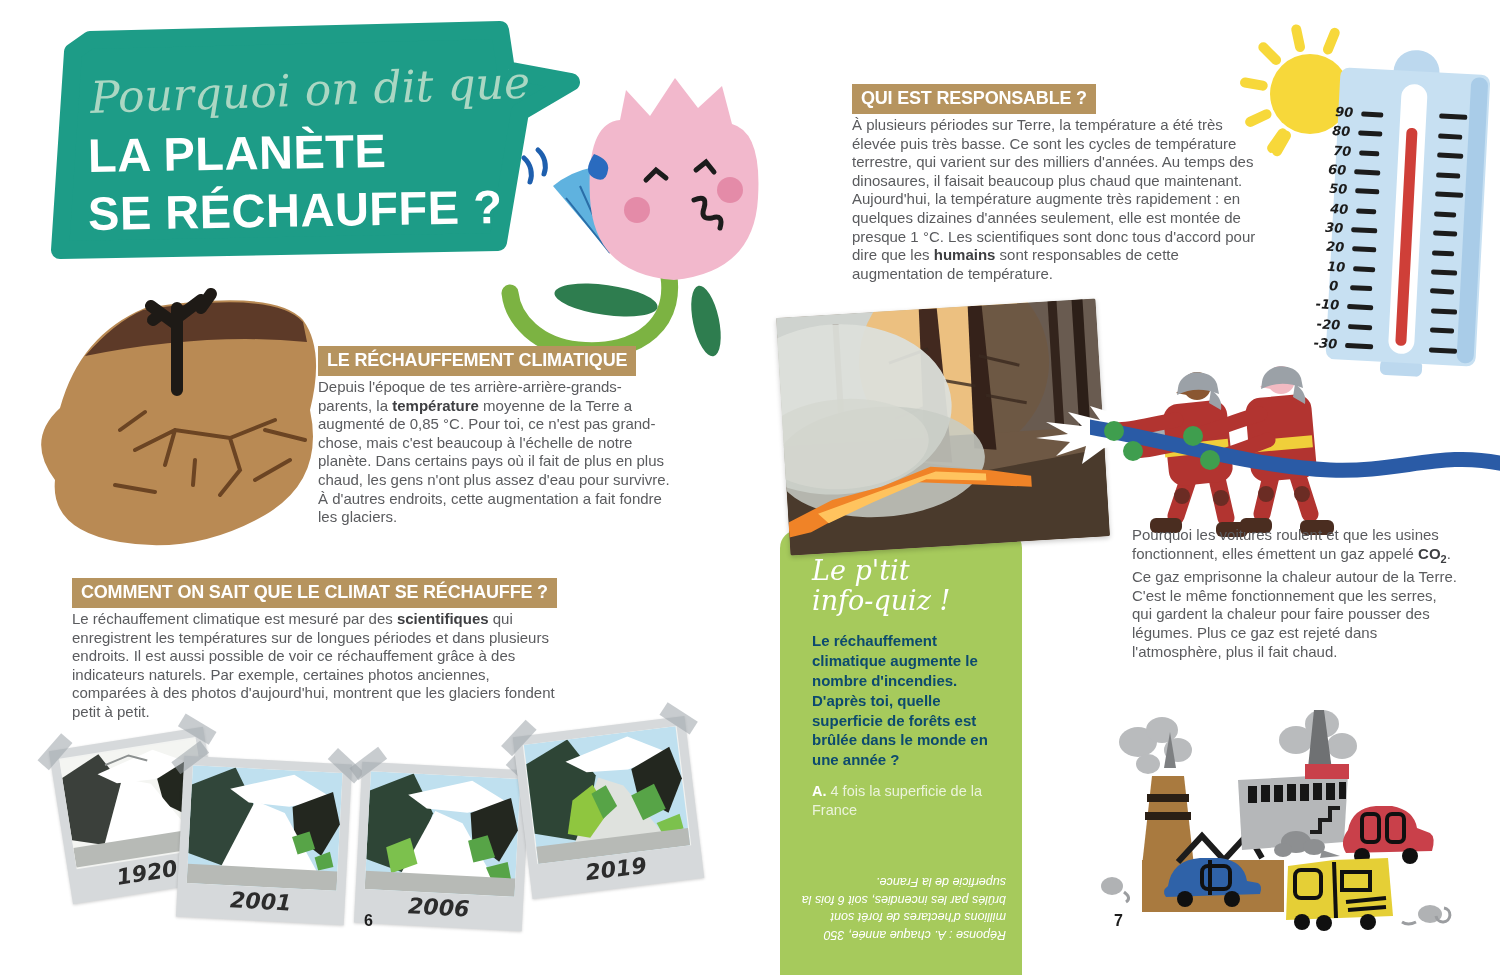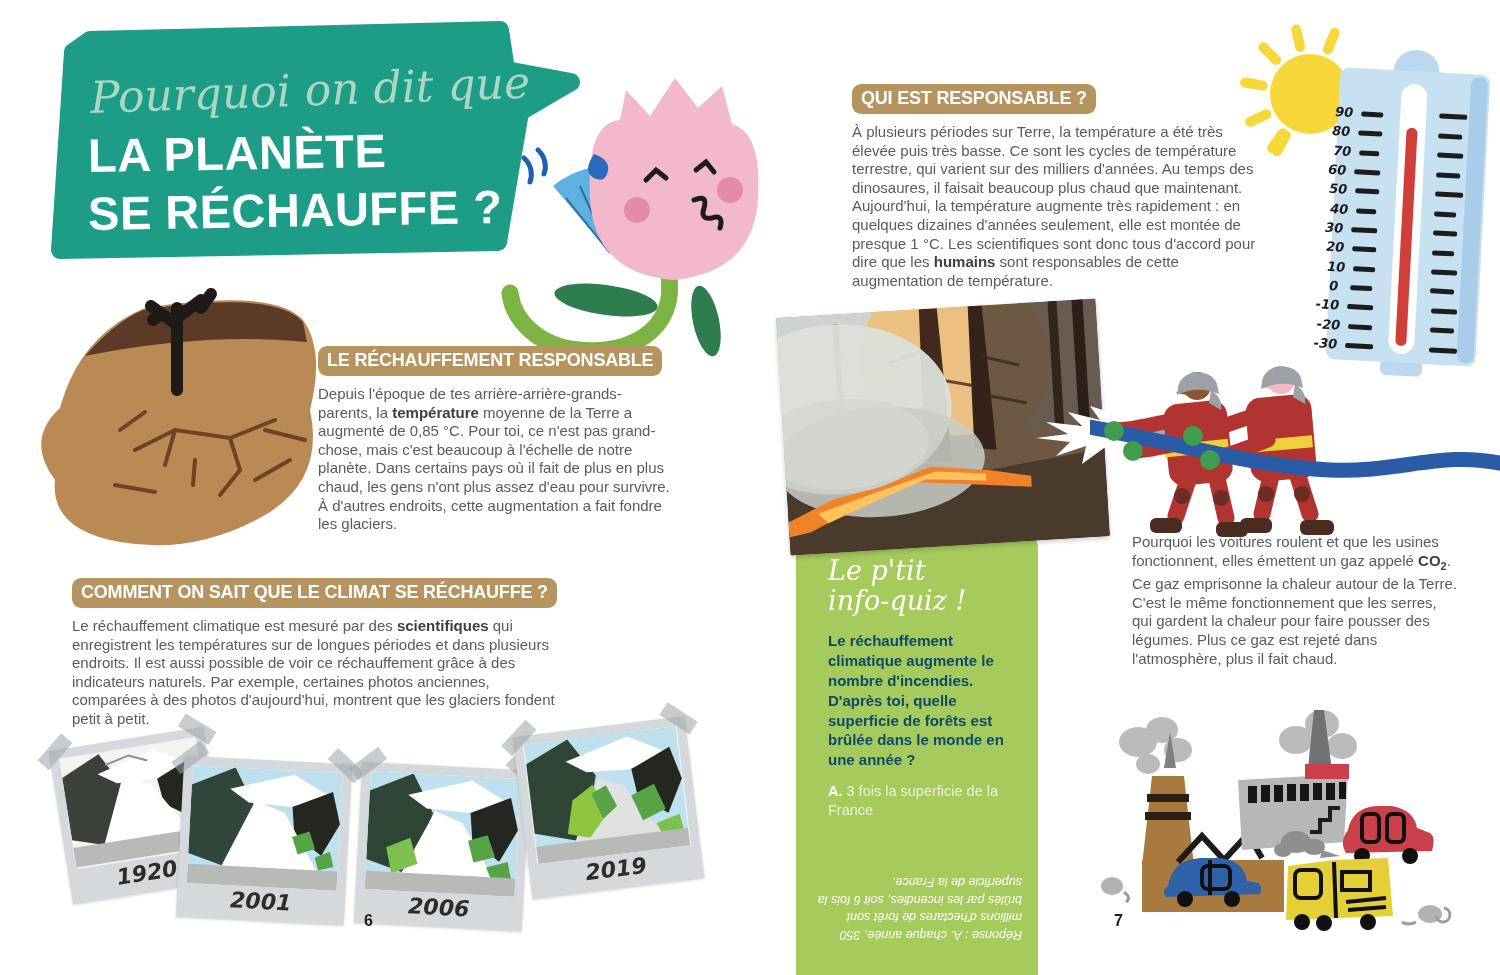--- a/index.html
+++ b/index.html
@@ -10,37 +10,37 @@
   
   .title-bubble{left:28px;top:20px;width:580px;height:255px;}
   .title-script{left:62px;top:44px;width:460px;font-family:"DejaVu Serif",serif;
     font-style:italic;font-size:44px;color:#abd7c3;transform:rotate(-2deg);white-space:nowrap;}
   .title-bold{left:60px;width:470px;font-size:47px;font-weight:800;color:#ffffff;
     letter-spacing:.5px;transform:rotate(-1deg);white-space:nowrap;}
   .tb1{top:104px;} .tb2{top:162px;}
 
   
   .sec-head{display:inline-block;background:#b6945f;color:#fff;font-weight:700;
-    font-size:18px;letter-spacing:-.2px;padding:4px 9px 5px;white-space:nowrap;border-radius:9px;}
-  .sec-body{font-size:15px;line-height:18.6px;color:#5a5b5e;margin-top:9px;}
+    font-size:18px;letter-spacing:-.2px;padding:4px 9px 5px;white-space:nowrap;}
+  .sec-body{font-size:15px;line-height:18.6px;color:#5a5b5e;margin-top:2px;}
   .sec-body b{color:#3e3f42;}
   sub{font-size:11px;}
 
   
   .polaroid{position:absolute;background:#d6d9db;box-shadow:0 1px 3px rgba(0,0,0,.18);
     padding:9px 9px 4px;}
   .polaroid svg{display:block;background:#f2f3f1;}
   .year{font-family:"DejaVu Sans",sans-serif;font-weight:700;font-style:italic;
     font-size:22px;color:#2c2c2c;text-align:center;height:30px;line-height:30px;}
   .tape{position:absolute;width:36px;height:15px;background:rgba(155,162,168,.55);}
 
   .pagenum{font-size:16px;font-weight:700;color:#1d1d1d;}
 
   
-  .quiz{left:796px;top:530px;width:242px;height:445px;background:#a6ca5c;
+  .quiz{left:780px;top:530px;width:242px;height:445px;background:#a6ca5c;
     border-radius:18px 18px 0 0;z-index:1;}
   .quiz-script{font-family:"DejaVu Serif",serif;font-style:italic;font-size:27px;
     color:#fff;line-height:1.12;}
   .quiz-q{font-size:15px;font-weight:700;color:#0c4a6e;line-height:1.32;margin-top:15px;}
   .quiz-opt{font-size:14.5px;color:rgba(255,255,255,.78);line-height:1.3;margin-top:2px;}
   .quiz-opt b{color:#fff;}
   .quiz-answer{position:absolute;left:16px;right:16px;bottom:32px;transform:rotate(180deg);
     font-style:italic;font-size:12.5px;color:#fff;line-height:1.4;}
 
   
@@ -85,21 +85,21 @@
   <svg class="abs" style="left:25px;top:280px;" width="305" height="290" viewBox="0 0 305 290">
     <path d="M120,28 Q250,8 278,40 Q300,70 285,130 Q300,200 240,235 Q170,275 95,262
              Q25,250 30,200 Q0,160 35,128 Q55,55 120,28 Z" fill="#b98a54"></path>
     <path d="M118,30 Q250,10 278,42 L282,62 Q180,52 60,76 Q90,42 118,30 Z" fill="#5d3a28"></path>
     <path d="M152,110 L152,28 M152,45 L126,26 M152,38 L176,20 M176,28 L186,14 M136,34 L128,40" fill="none" stroke="#1e1a16" stroke-width="12" stroke-linecap="round"></path>
     <path d="M110,170 L150,150 L205,158 L250,140 M150,150 L140,185 M205,158 L215,190 L195,215
              M230,200 L265,180 M90,205 L130,212 M170,180 L168,205 M240,150 L280,160 M120,132 L95,150" fill="none" stroke="#6b4423" stroke-width="4" stroke-linecap="round"></path>
   </svg>
 
   <div class="abs text-layer" style="left:318px;top:346px;width:352px;">
-    <div class="sec-head">LE RÉCHAUFFEMENT RESPONSABLE</div>
+    <div class="sec-head">LE RÉCHAUFFEMENT CLIMATIQUE</div>
     <div class="sec-body"><span>Depuis l'époque de tes arrière-arrière-grands-parents, la </span><b>température</b><span> moyenne de la Terre a augmenté de 0,85 °C. Pour toi, ce n'est pas grand-chose, mais c'est beaucoup à l'échelle de notre planète. Dans certains pays où il fait de plus en plus chaud, les gens n'ont plus assez d'eau pour survivre. À d'autres endroits, cette augmentation a fait fondre les glaciers.</span></div>
   </div>
 
   <div class="abs text-layer" style="left:72px;top:578px;width:492px;">
     <div class="sec-head">COMMENT ON SAIT QUE LE CLIMAT SE RÉCHAUFFE ?</div>
     <div class="sec-body"><span>Le réchauffement climatique est mesuré par des </span><b>scientifiques</b><span> qui enregistrent les températures sur de longues périodes et dans plusieurs endroits. Il est aussi possible de voir ce réchauffement grâce à des indicateurs naturels. Par exemple, certaines photos anciennes, comparées à des photos d'aujourd'hui, montrent que les glaciers fondent petit à petit.</span></div>
   </div>
 
   <div class="abs" style="left:52px;top:722px;width:700px;height:245px;">
 
@@ -254,21 +254,21 @@
       </g>
     </g>
   </svg>
 
   <div class="abs quiz">
     <div style="padding:26px 22px 0 32px;">
       <div class="quiz-script">Le p'tit</div>
       <div class="quiz-script">info-quiz !</div>
       <div class="quiz-q">Le réchauffement climatique augmente le nombre d'incendies. D'après toi, quelle superficie de forêts est brûlée dans le monde en une année ?</div>
       <div style="margin-top:12px;">
-        <div class="quiz-opt"><b>A.</b> <span>3 fois la superficie de la France</span></div>
+        <div class="quiz-opt"><b>A.</b> <span>4 fois la superficie de la France</span></div>
       </div>
     </div>
     <div class="quiz-answer">Réponse : A. chaque année, 350 millions d'hectares de forêt sont brûlés par les incendies, soit 6 fois la superficie de la France.</div>
   </div>
 
   <div class="abs fire-photo">
     <svg width="320" height="238" viewBox="0 0 320 238">
       <rect width="320" height="238" fill="#9c9284"></rect>
       <rect width="320" height="130" fill="#cfd3cf"></rect>
       <circle cx="175" cy="55" r="95" fill="#f2bb6b" opacity="0.8"></circle>

